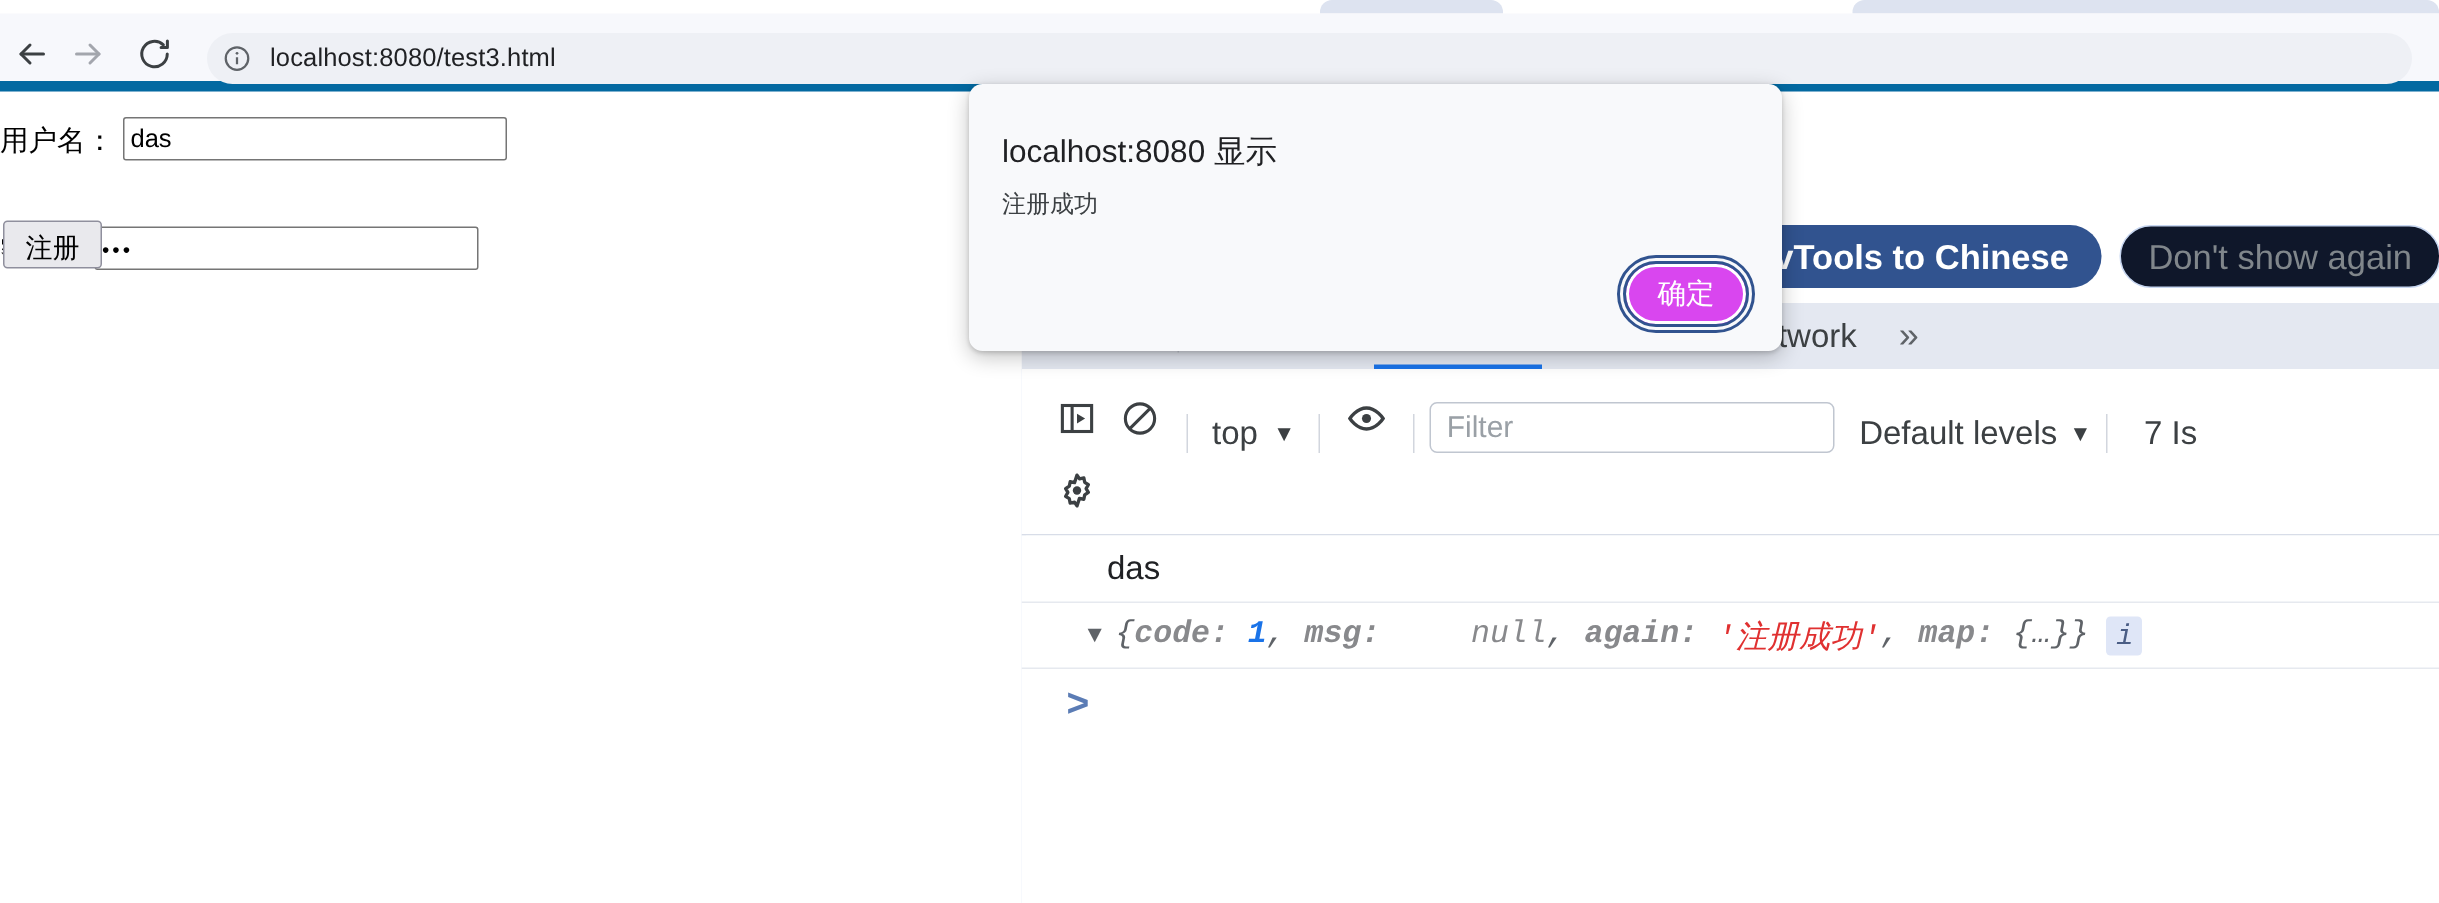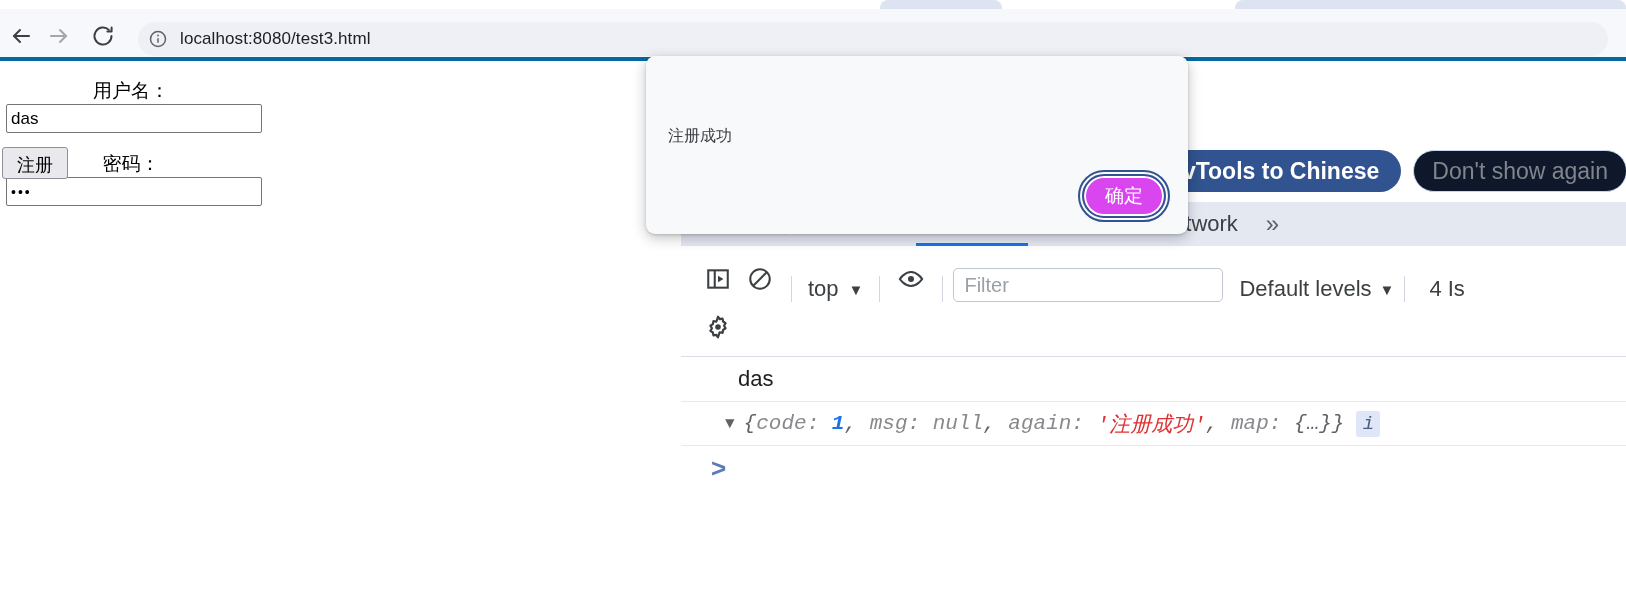--- a/index.html
+++ b/index.html
@@ -18,21 +18,21 @@
   }
   .tabstrip .tab-shape {
     position: absolute; top: 0; height: 9px;
     background: #dde3f0; border-radius: 8px 8px 0 0;
   }
 
   
   .toolbar {
     position: absolute; left: 0; top: 9px; width: 1626px; height: 52px;
     background: #f7f8fc;
-    border-bottom: 4px solid #0369a1;
+    border-bottom: 7px solid #0369a1;
   }
   .nav-btn {
     position: absolute; top: 14px; width: 26px; height: 26px;
     color: #3c4043; display: flex; align-items: center; justify-content: center;
   }
   .nav-btn svg { display: block; }
   .back-btn  { left: 8px; }
   .fwd-btn   { left: 46px; color: #a3a6ad; }
   .reload-btn{ left: 90px; }
 
@@ -49,21 +49,21 @@
   .omnibox .url {
     margin-left: 10px; font-size: 17px; color: #202124; letter-spacing: .1px;
     white-space: nowrap;
   }
 
   
   .page {
     position: absolute; left: 0; top: 62px; width: 680px; height: 540px;
     background: #ffffff;
   }
-  .form-row { display: flex; align-items: center; flex-direction: column; }
+  .form-row { display: flex; align-items: flex-end; }
   .row1 { position: absolute; left: 0; top: 16px; }
   .row2 { position: absolute; left: 0; top: 61px; margin-top: 28px; }
   .flabel { font-size: 19px; color: #000; white-space: nowrap; }
   .finput {
     height: 29px; border: 1px solid #757575; border-radius: 2px;
     background: #fff; font-size: 17px; color: #000;
     padding: 0 4px; font-family: "Liberation Sans", sans-serif;
     outline: none;
   }
   #username-input { width: 256px; margin-left: 6px; }
@@ -170,23 +170,23 @@
     padding-left: 57px; font-size: 22px; color: #202124;
     white-space: nowrap;
   }
   .msg-plain { font-family: "Liberation Sans", sans-serif; }
   .msg-obj {
     font-family: "Liberation Mono", monospace; font-style: italic;
     font-size: 21px; color: #5f6368; border-top: 1px solid #e6e9ef;
     padding-left: 44px;
   }
   .msg-obj .tri { color: #5f6368; margin-right: 9px; font-size: 16px; font-style: normal; }
-  .tok-key { color: #88898c; }
+  .tok-key { color: #88898c; font-weight: bold; }
   .tok-num { color: #1a73e8; font-weight: bold; }
-  .tok-null { color: #88898c; }
+  .tok-null { color: #88898c; margin-left: 48px; }
   .tok-str { color: #e03131; }
   .tok-punct { color: #5f6368; }
   .info-badge {
     display: inline-flex; align-items: center; justify-content: center;
     width: 24px; height: 26px; margin-left: 12px;
     background: #dfe6f7; color: #4a5d85; border-radius: 3px;
     font-family: "Liberation Mono", monospace; font-style: italic;
     font-size: 19px;
   }
   .prompt-row {
@@ -353,21 +353,21 @@
             </svg>
         </span>
       </div>
       <div class="vsep"></div>
       <input class="filter-input" type="text" placeholder="Filter" style="">
       <div class="levels">
         <span>Default levels</span>
         <span class="caret">▼</span>
       </div>
       <div class="vsep"></div>
-      <div class="issues">4 Is</div>
+      <div class="issues">7 Is</div>
     </div>
 
     <div class="dt-ctrlbar2">
       <div class="ctl-icon">
         <span>
           <svg width="28" height="28" viewBox="0 0 24 24" fill="none" stroke="currentColor" stroke-width="1.9" stroke-linejoin="round">
               <path d="M12 3.2l1.4 2.1 2.5-.5.5 2.5 2.1 1.4-1.3 2.2 1.3 2.2-2.1 1.4-.5 2.5-2.5-.5L12 20.8l-1.4-2.1-2.5.5-.5-2.5-2.1-1.4 1.3-2.2-1.3-2.2 2.1-1.4.5-2.5 2.5.5z"></path>
               <circle cx="12" cy="12" r="2.4" fill="currentColor" stroke="none"></circle>
             </svg>
         </span>
@@ -387,17 +387,18 @@
         <span class="info-badge">i</span>
       </div>
 
       <div class="prompt-row">
         <span class="prompt-caret">&gt;</span>
       </div>
     </div>
   </div>
 
   <div class="dialog">
+    <div class="dlg-title">localhost:8080 显示</div>
     <div class="dlg-msg">注册成功</div>
     <button class="dlg-ok">确定</button>
   </div>
 
 </div>
 
 </body></html>

